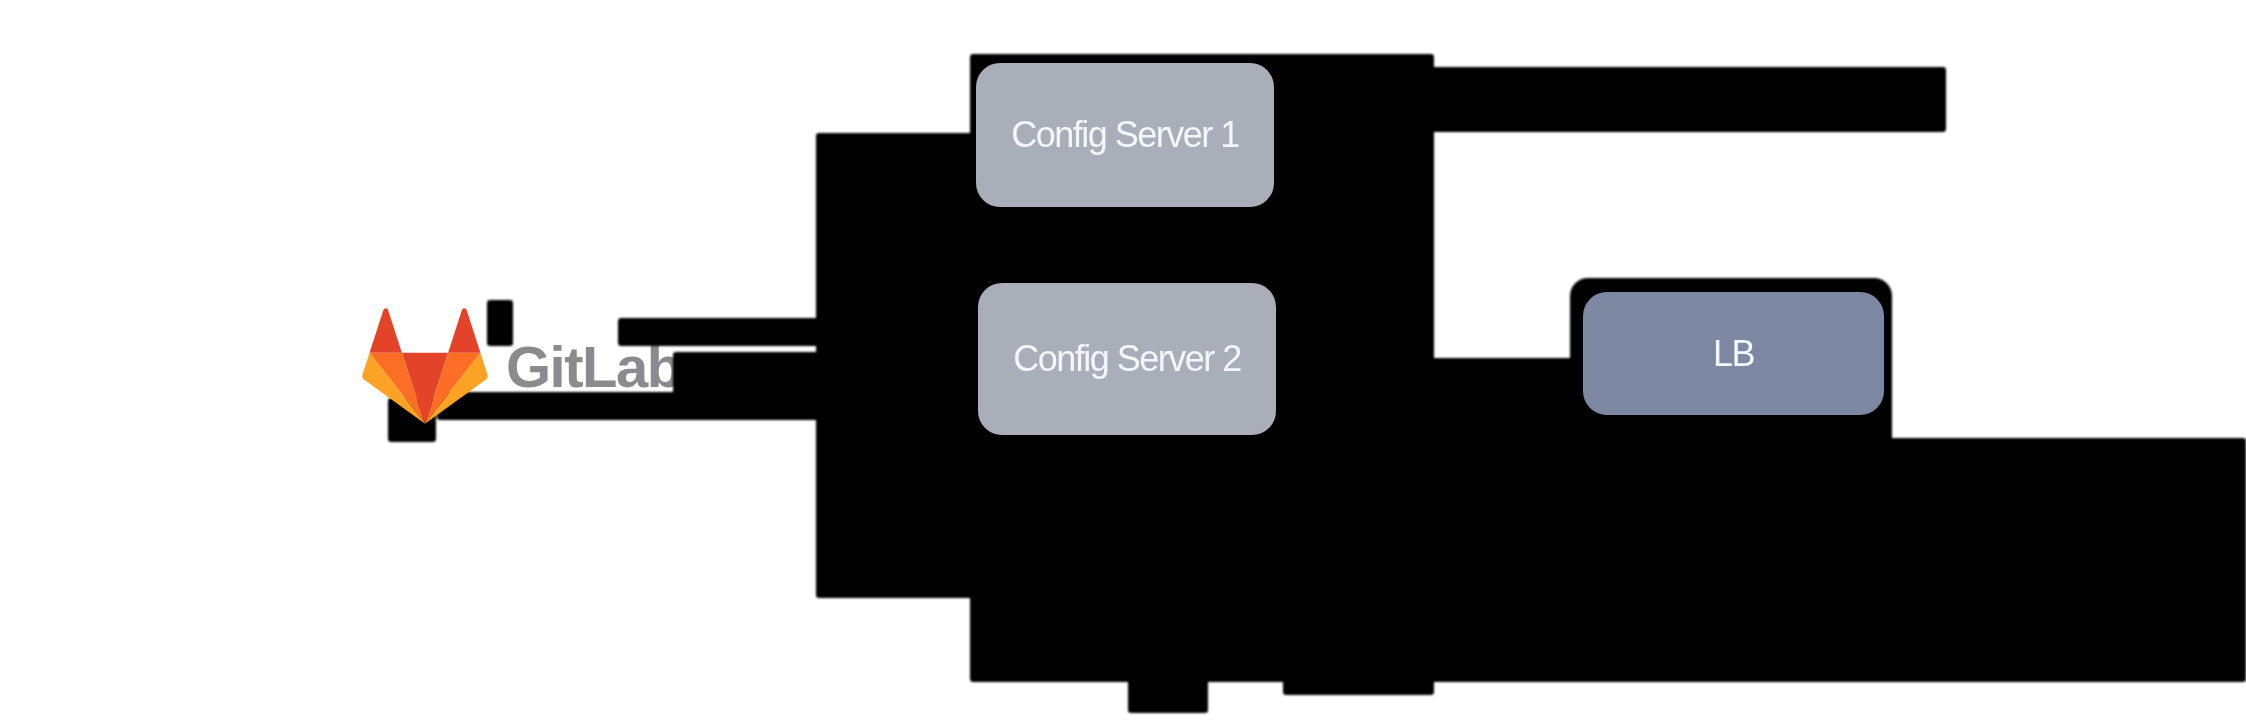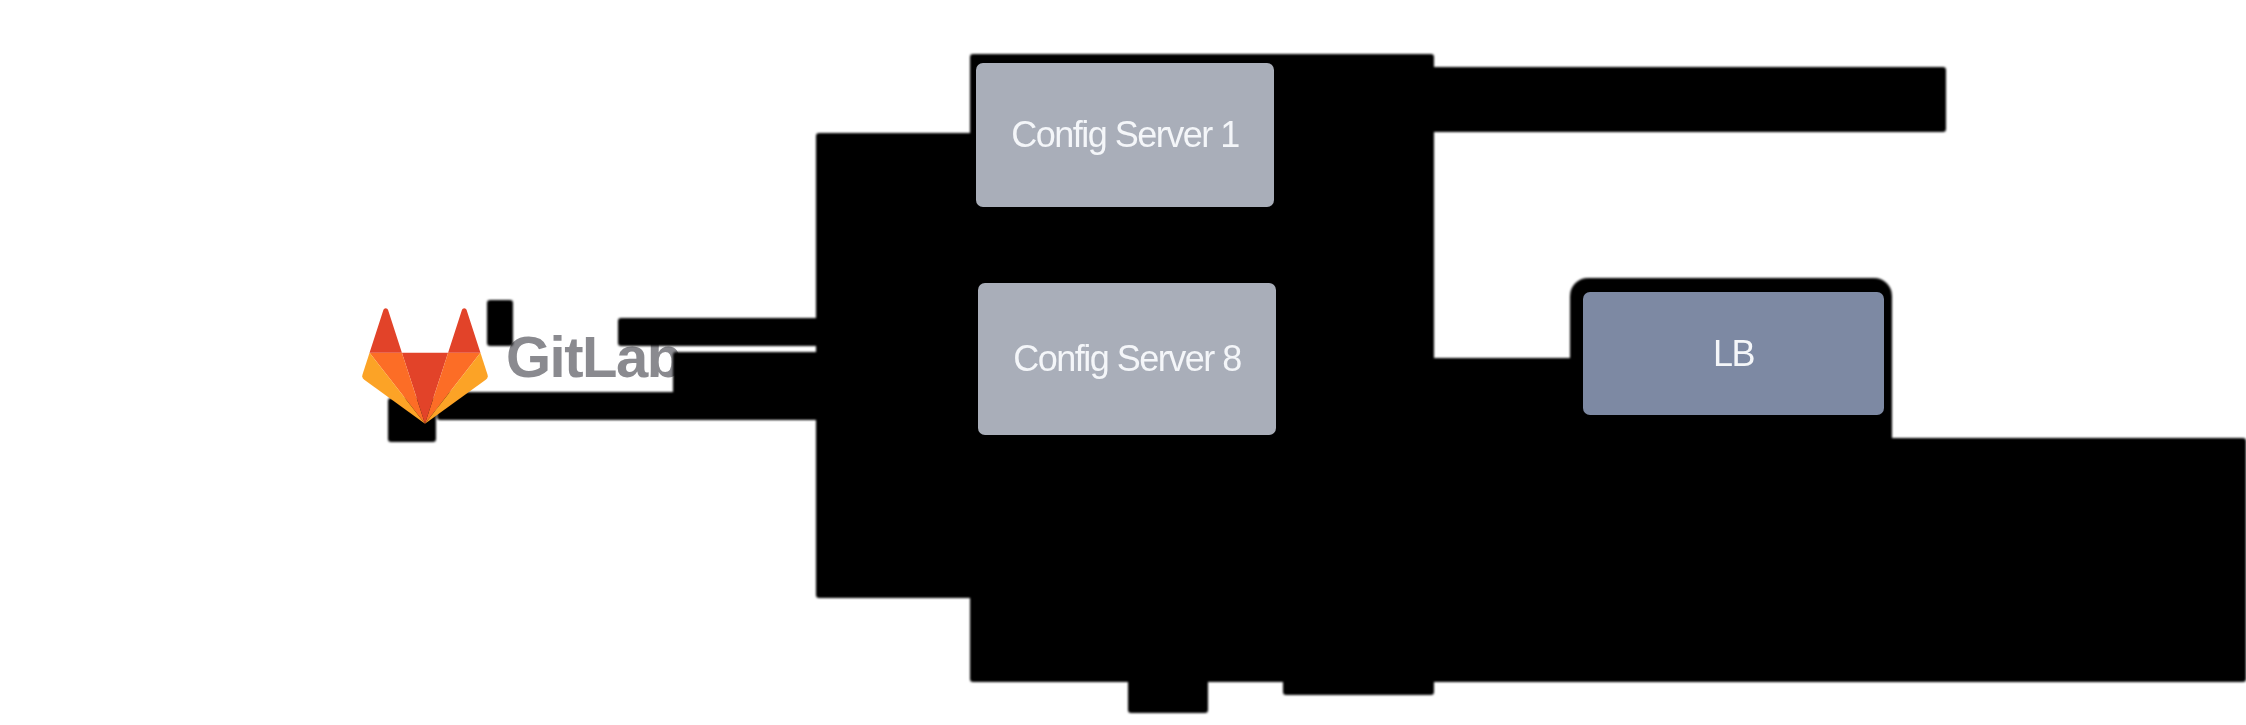--- a/index.html
+++ b/index.html
@@ -26,21 +26,21 @@
   .blk {
     position: absolute;
     background: var(--connector, #000000);
     border-radius: 3px;
   }
   .blk.ring { border-radius: 18px; }
   
   .wordmark {
     position: absolute;
     left: 506px;
-    top: 328px;
+    top: 338px;
     z-index: 1;
     font-size: 58px;
     line-height: 1.0;
     font-weight: 600;
     letter-spacing: -1.5px;
     color: var(--wordmark-text, #8a8a8f);
   }
   .fox {
     position: absolute;
     left: 362px;
@@ -51,21 +51,21 @@
   }
   .t-red    { fill: var(--tanuki-red, #e24329); }
   .t-orange { fill: var(--tanuki-orange, #fc6d26); }
   .t-amber  { fill: var(--tanuki-amber, #fca326); }
   .node {
     position: absolute;
     z-index: 3;
     display: flex;
     align-items: center;
     justify-content: center;
-    border-radius: 7px;
+    border-radius: 24px;
     color: var(--node-text, #f4f6f9);
     font-size: 36px;
     letter-spacing: -1.5px;
     text-align: center;
   }
   .node.cs  { background: var(--server-fill, #a9aeb9); }
   .node.lbx { background: var(--lb-fill, #7d89a3); }
 </style>
 </head>
 <body>
@@ -98,21 +98,21 @@
     <path class="t-orange" d="M18 33.5l6.6-20.3h9.24Z"></path>
     <path class="t-amber" d="m33.84 13.2 2.01 6.2a1.37 1.37 0 0 1-.5 1.53L18 33.5Z"></path>
     <path class="t-red" d="M33.84 13.2H24.6L28.57.95a.68.68 0 0 1 1.3 0Z"></path>
   </svg>
 
   <div class="node cs" style="left:976px; top:63px; width:298px; height:144px;">
     <span>Config Server 1</span>
   </div>
 
   <div class="node cs" style="left:978px; top:283px; width:298px; height:152px;">
-    <span>Config Server 8</span>
+    <span>Config Server 2</span>
   </div>
 
 
   <div class="node lbx" style="left:1583px; top:292px; width:301px; height:123px;">
     <span>LB</span>
   </div>
 
 </div>
 
 </body></html>

